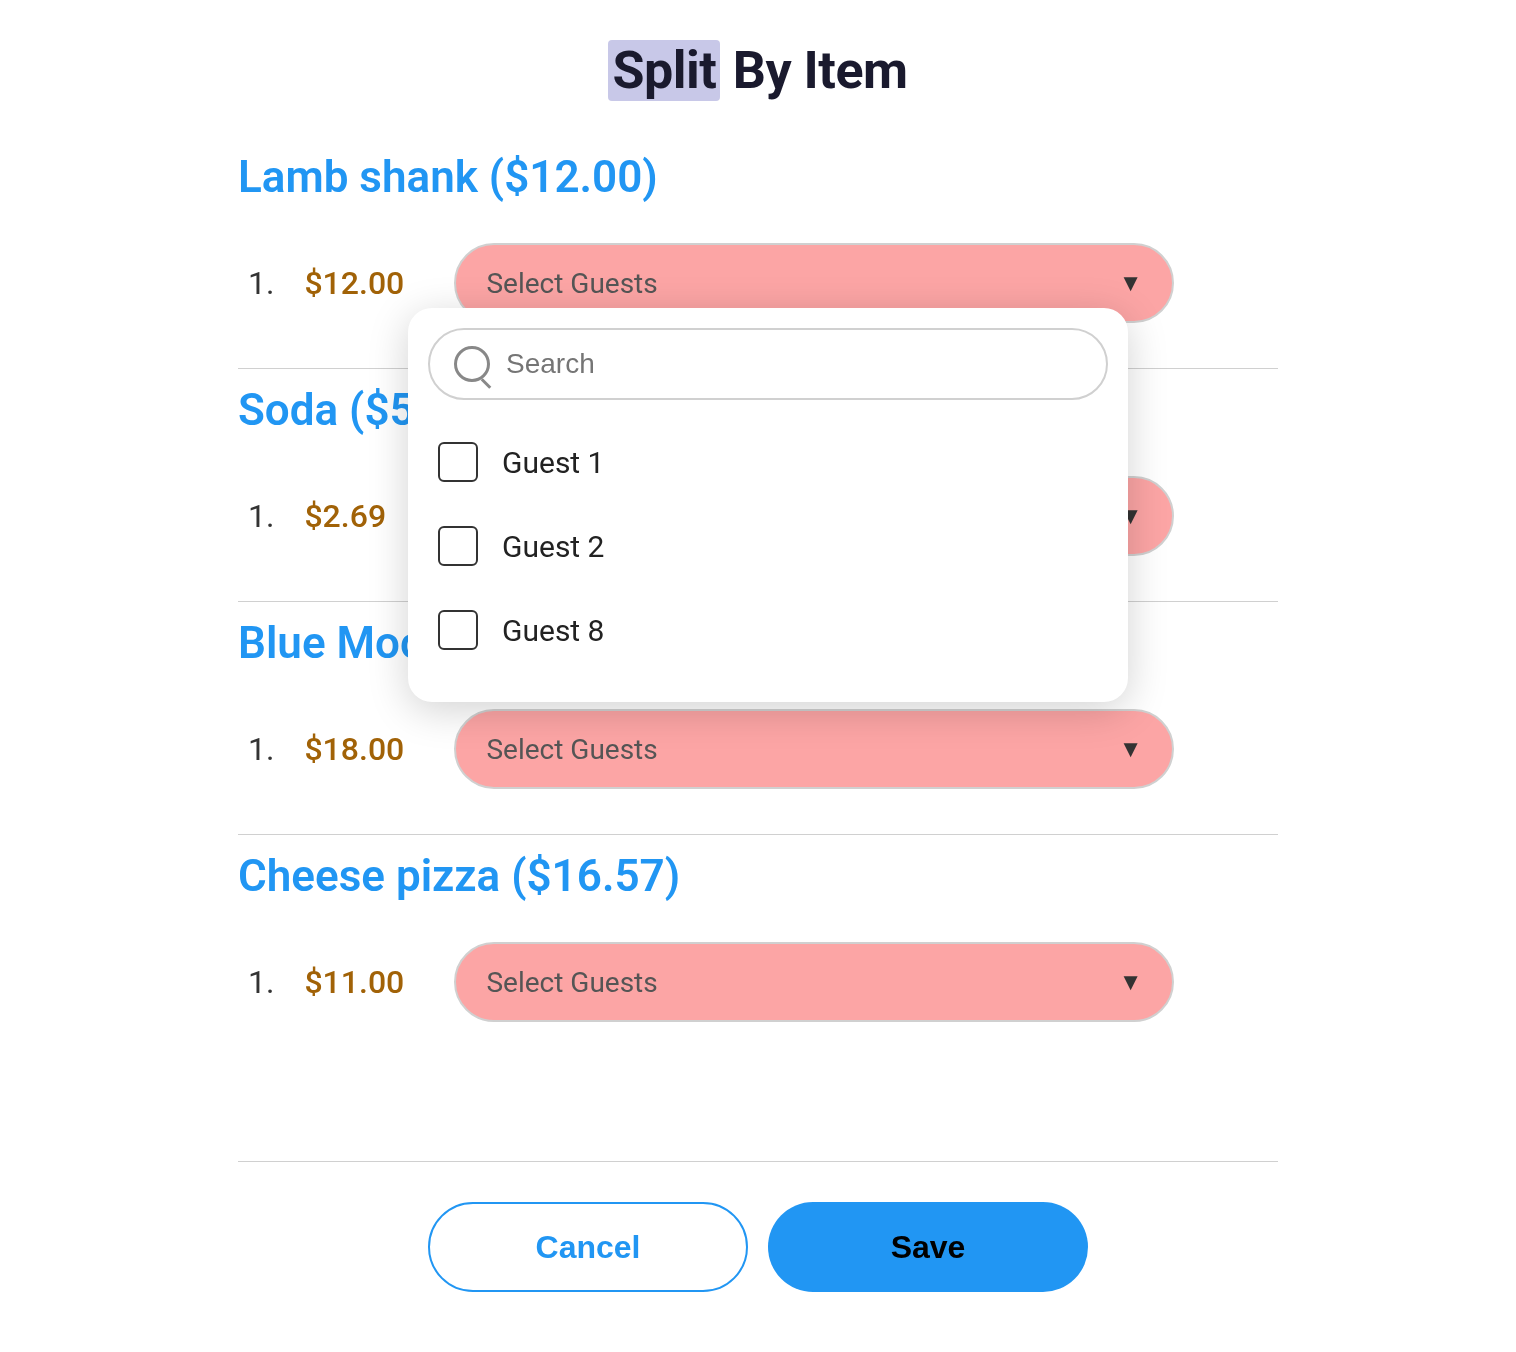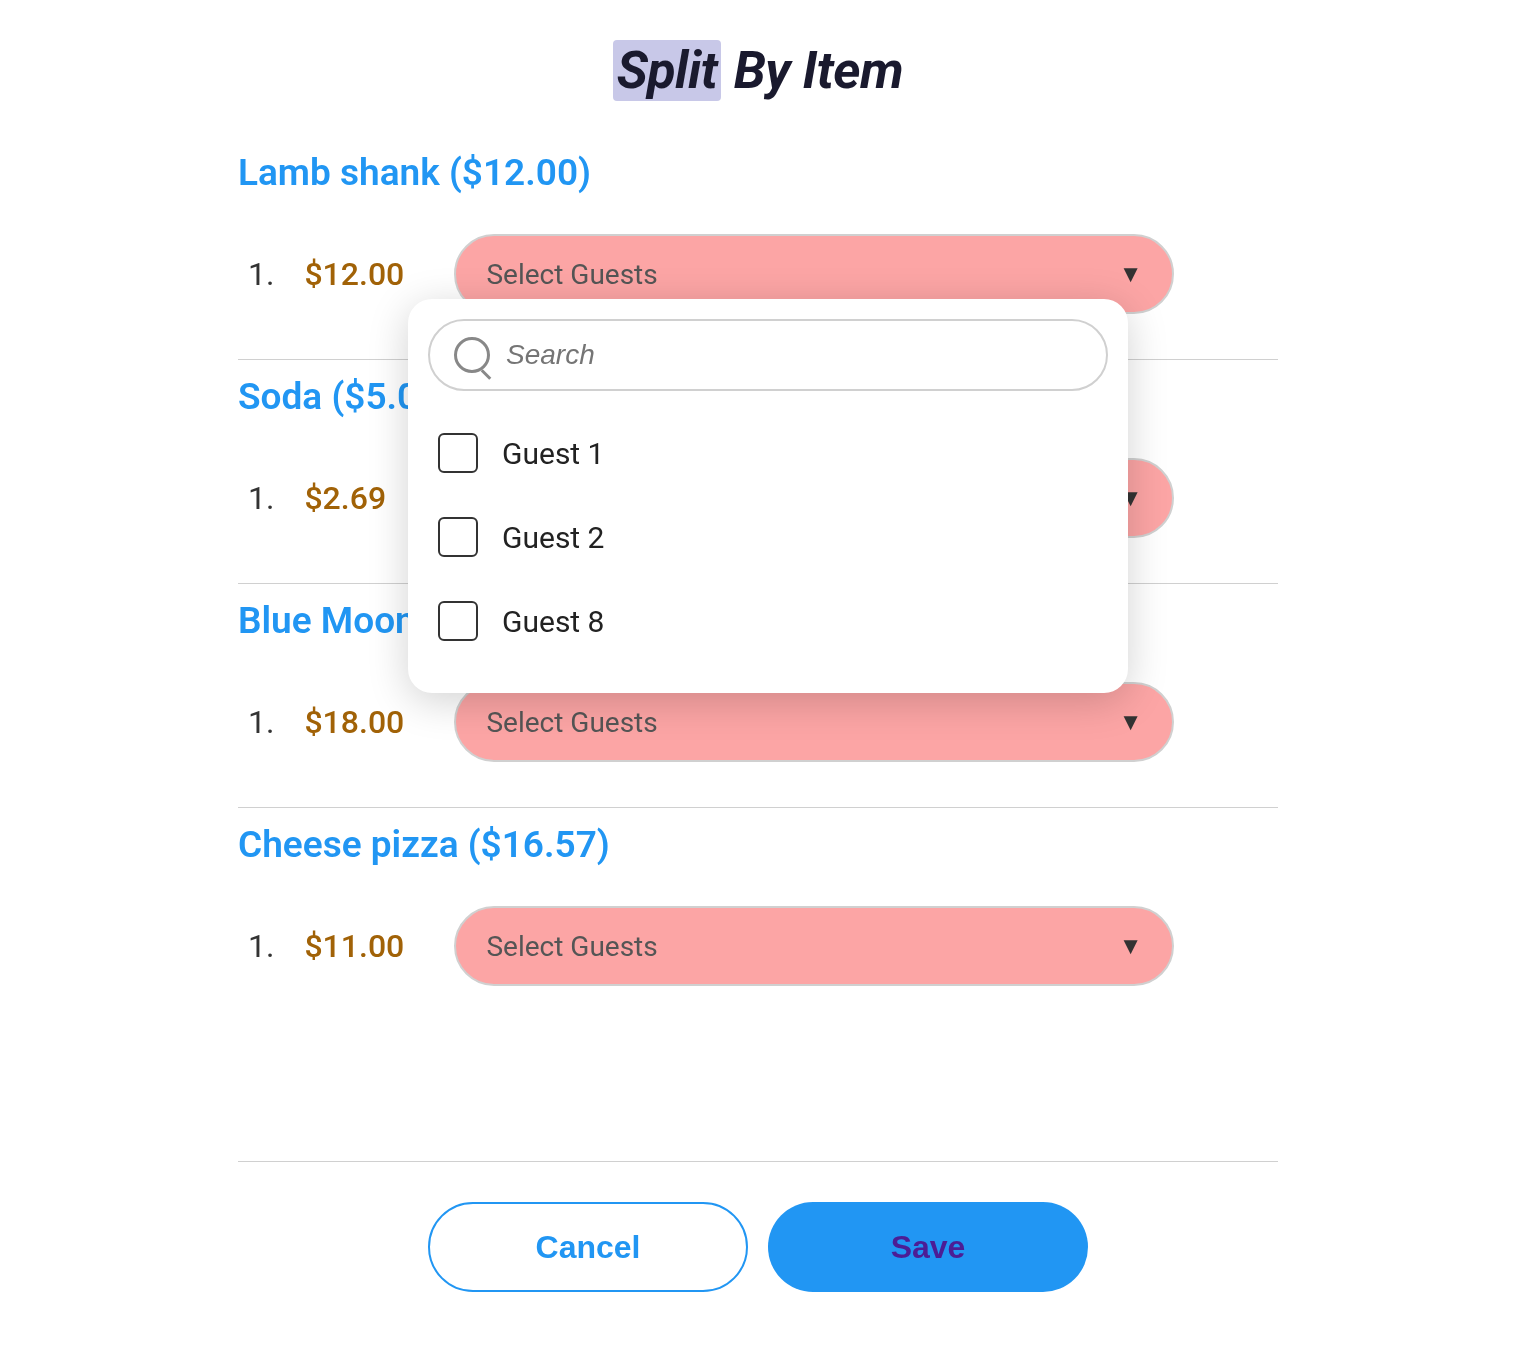--- a/index.html
+++ b/index.html
@@ -29,35 +29,34 @@
       flex-direction: column;
     }
 
     .page-title {
       text-align: center;
       font-size: 52px;
       font-weight: 700;
       color: #1a1a2e;
       margin-bottom: 50px;
       letter-spacing: -0.5px;
-      font-style: italic;
     }
 
     .page-title .highlight {
       background-color: #c8c8e8;
       padding: 0 4px;
       border-radius: 4px;
     }
 
     .item-section {
       margin-bottom: 10px;
     }
 
     .item-header {
-      font-size: 37px;
+      font-size: 44px;
       font-weight: 600;
       color: #2196f3;
       margin-bottom: 20px;
     }
 
     .item-row {
       display: flex;
       align-items: center;
       gap: 30px;
       padding: 20px 10px;
@@ -145,21 +144,20 @@
       transform: rotate(45deg);
     }
 
     .search-input {
       border: none;
       outline: none;
       font-size: 28px;
       color: #aaa;
       width: 100%;
       background: transparent;
-      font-style: italic;
     }
 
     .guest-option {
       display: flex;
       align-items: center;
       gap: 24px;
       padding: 22px 10px;
       cursor: pointer;
     }
 
@@ -200,21 +198,21 @@
       align-items: center;
       justify-content: center;
     }
 
     .btn-save {
       width: 320px;
       height: 90px;
       border: none;
       border-radius: 45px;
       background: #2196f3;
-      color: #4c1d95;
+      color: #000000;
       font-size: 32px;
       font-weight: 600;
       cursor: pointer;
       display: flex;
       align-items: center;
       justify-content: center;
     }
 
     .item-row-wrapper {
       position: relative;

